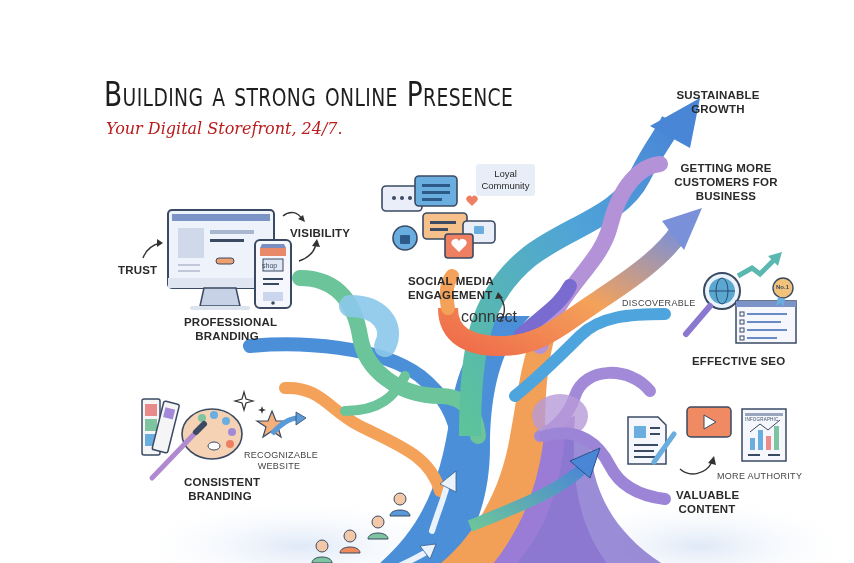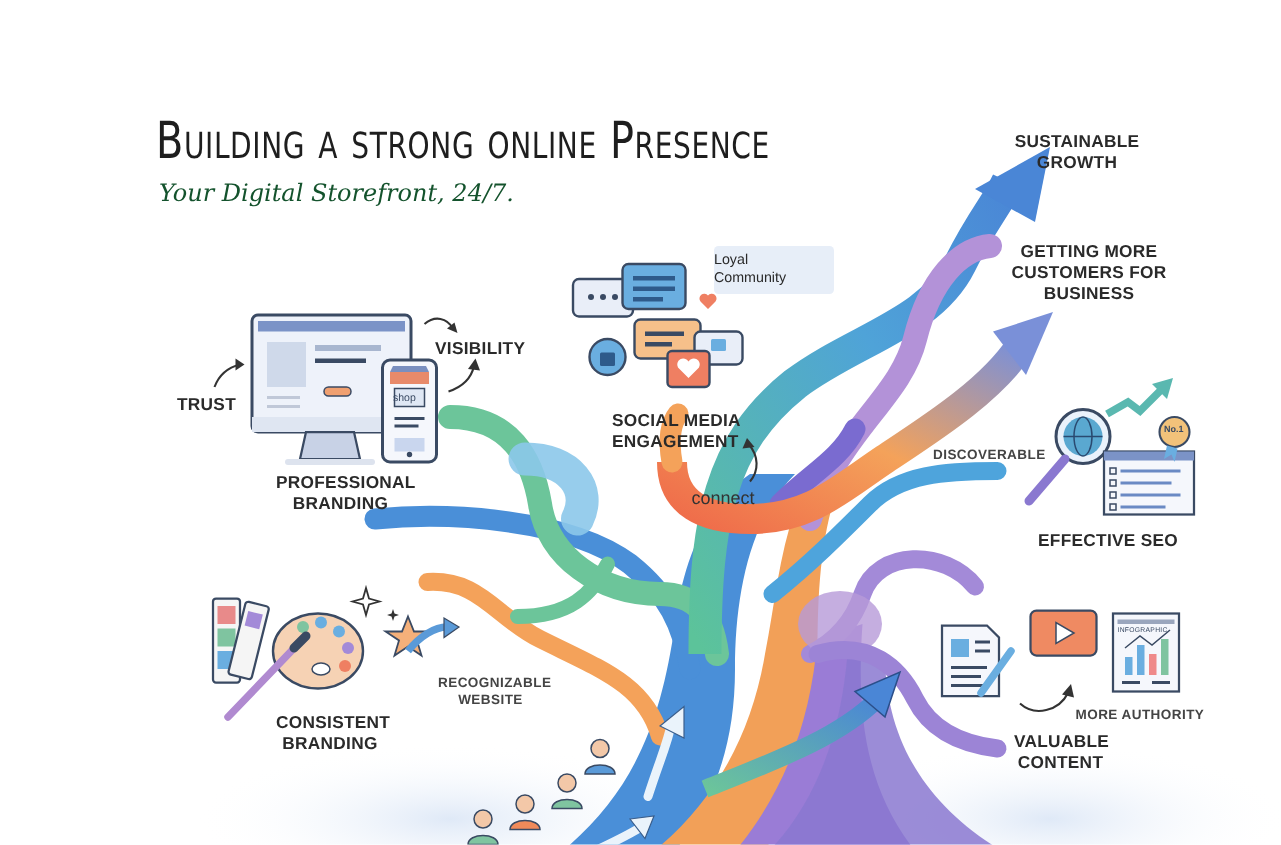--- a/index.html
+++ b/index.html
@@ -1,23 +1,23 @@
 <!DOCTYPE html>
 <html><head>
 <meta charset="utf-8">
 <style>
   html, body { margin: 0; padding: 0; }
   body { width: 854px; height: 563px; background: #ffffff; position: relative; overflow: hidden; font-family: "Liberation Sans", sans-serif; }
   .canvas { position: absolute; left: 0; top: 16px; width: 854px; height: 563px; padding-left: 20px; }
   .title { position: absolute; left: 104px; top: 58px; font-family: "DejaVu Sans", sans-serif; font-size: 34px; letter-spacing: 0.5px; color: #1e1e1e; font-weight: 400; transform: scaleX(0.78); transform-origin: left top; white-space: nowrap; font-variant: small-caps; }
-  .subtitle { position: absolute; left: 106px; top: 103px; font-family: "DejaVu Serif", serif; font-style: italic; font-size: 16px; color: #14532d; white-space: nowrap; }
+  .subtitle { position: absolute; left: 106px; top: 103px; font-family: "DejaVu Serif", serif; font-style: italic; font-size: 16px; color: #b91c1c; white-space: nowrap; }
   .lbl { position: absolute; font-family: "Liberation Sans", sans-serif; font-weight: 700; font-size: 11.5px; color: #2a2a2a; text-align: center; line-height: 14px; white-space: nowrap; letter-spacing: 0.2px; }
-  .lbl-sm { position: absolute; font-family: "Liberation Sans", sans-serif; font-size: 9px; color: #444; text-align: center; line-height: 11px; white-space: nowrap; letter-spacing: 0.3px; font-weight: bold; }
-  .connect { position: absolute; font-family: "Liberation Sans", sans-serif; font-size: 12px; color: #333; margin-top: 17px; }
-  .loyal { position: absolute; left: 476px; top: 148px; width: 80px; height: 32px; background: #e7eef8; border-radius: 3px; font-size: 9.5px; color: #2a2a2a; line-height: 12px; padding-top: 4px; box-sizing: border-box; }
+  .lbl-sm { position: absolute; font-family: "Liberation Sans", sans-serif; font-size: 9px; color: #444; text-align: center; line-height: 11px; white-space: nowrap; letter-spacing: 0.3px; }
+  .connect { position: absolute; font-family: "Liberation Sans", sans-serif; font-size: 16px; color: #333; }
+  .loyal { position: absolute; left: 476px; top: 148px; width: 59px; height: 32px; background: #e7eef8; border-radius: 3px; font-size: 9.5px; color: #2a2a2a; text-align: center; line-height: 12px; padding-top: 4px; box-sizing: border-box; }
   svg.layer { position: absolute; left: 0; top: 0; }
 </style>
 </head>
 <body>
 
 <div class="canvas">
 
   <svg class="layer" width="854" height="563" viewBox="0 0 854 563">
     <defs>
       <linearGradient id="gTrunk" x1="0" y1="1" x2="0" y2="0">
@@ -240,21 +240,21 @@
   <div class="loyal">
     <div>Loyal</div>
     <div>Community</div>
   </div>
   <div class="lbl" style="left:408px; top:258px; width:82px;">
     <div>SOCIAL MEDIA</div>
     <div>ENGAGEMENT</div>
   </div>
   <div class="connect" style="left:461px; top:292px;">connect</div>
 
-  <div class="lbl-sm" style="left:244px; top:434px; width:70px;margin-left:48px;">
+  <div class="lbl-sm" style="left:244px; top:434px; width:70px;">
     <div>RECOGNIZABLE</div>
     <div>WEBSITE</div>
   </div>
   <div class="lbl" style="left:184px; top:459px; width:72px;">
     <div>CONSISTENT</div>
     <div>BRANDING</div>
   </div>
 
   <div class="lbl" style="left:672px; top:72px; width:92px;">
     <div>SUSTAINABLE</div>

